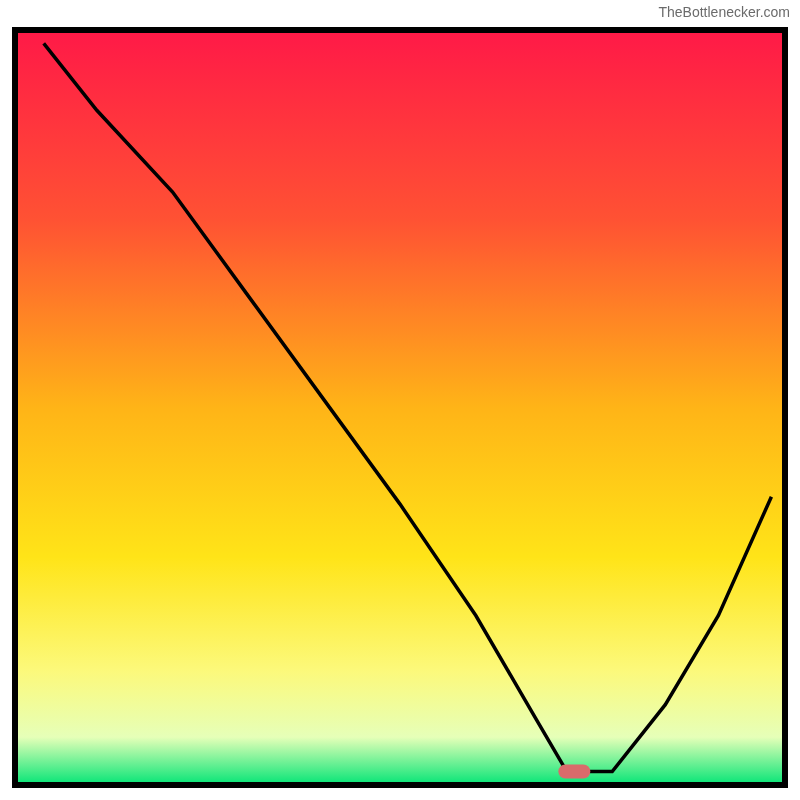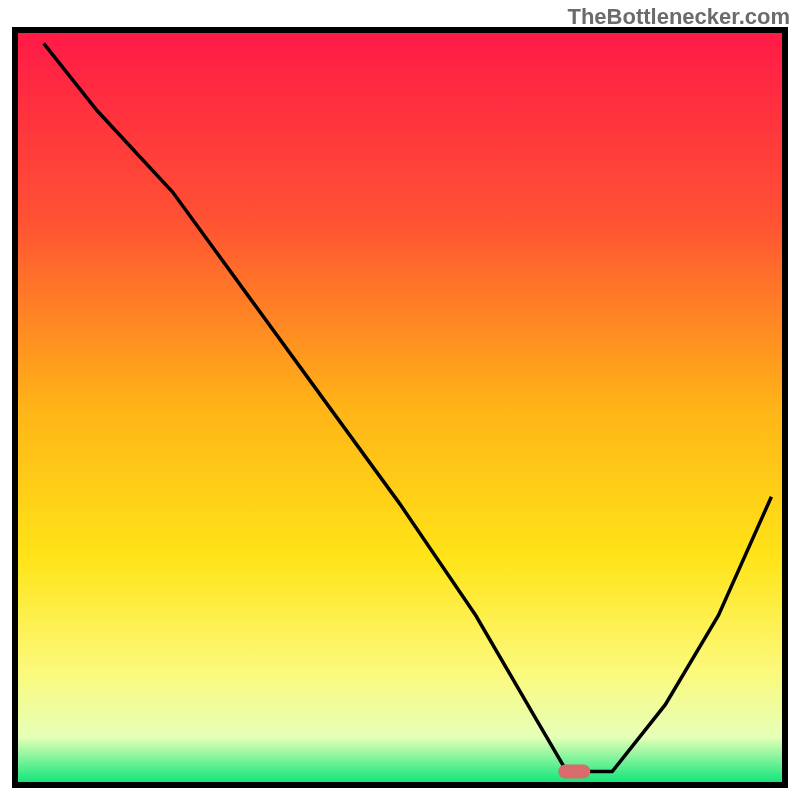--- a/index.html
+++ b/index.html
@@ -13,22 +13,22 @@
   .chart-container {
     position: relative;
     width: 800px;
     height: 800px;
   }
   .watermark {
     position: absolute;
     top: 4px;
     right: 10px;
     color: #6b6b6b;
-    font-size: 22px;
-    font-weight: 700;
+    font-size: 14px;
+    font-weight: 400;
     z-index: 10;
   }
   svg {
     display: block;
   }
 </style>
 </head>
 <body>
 
 <div class="chart-container">

